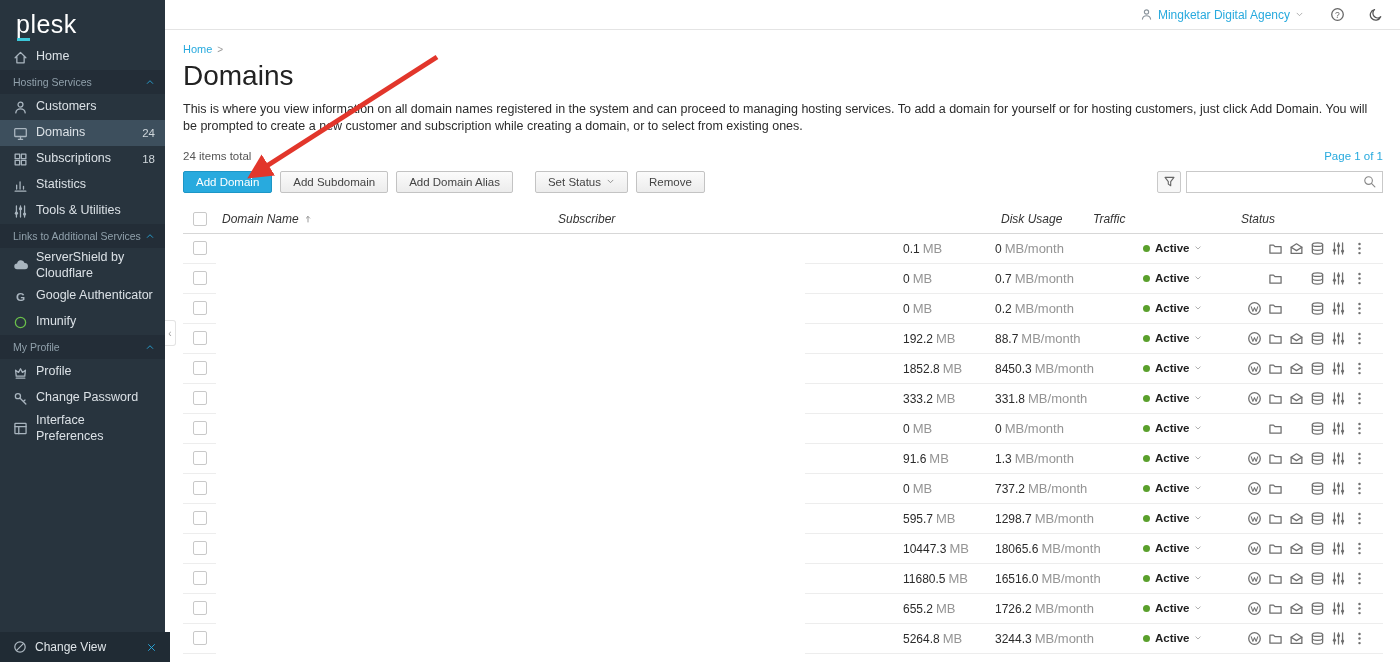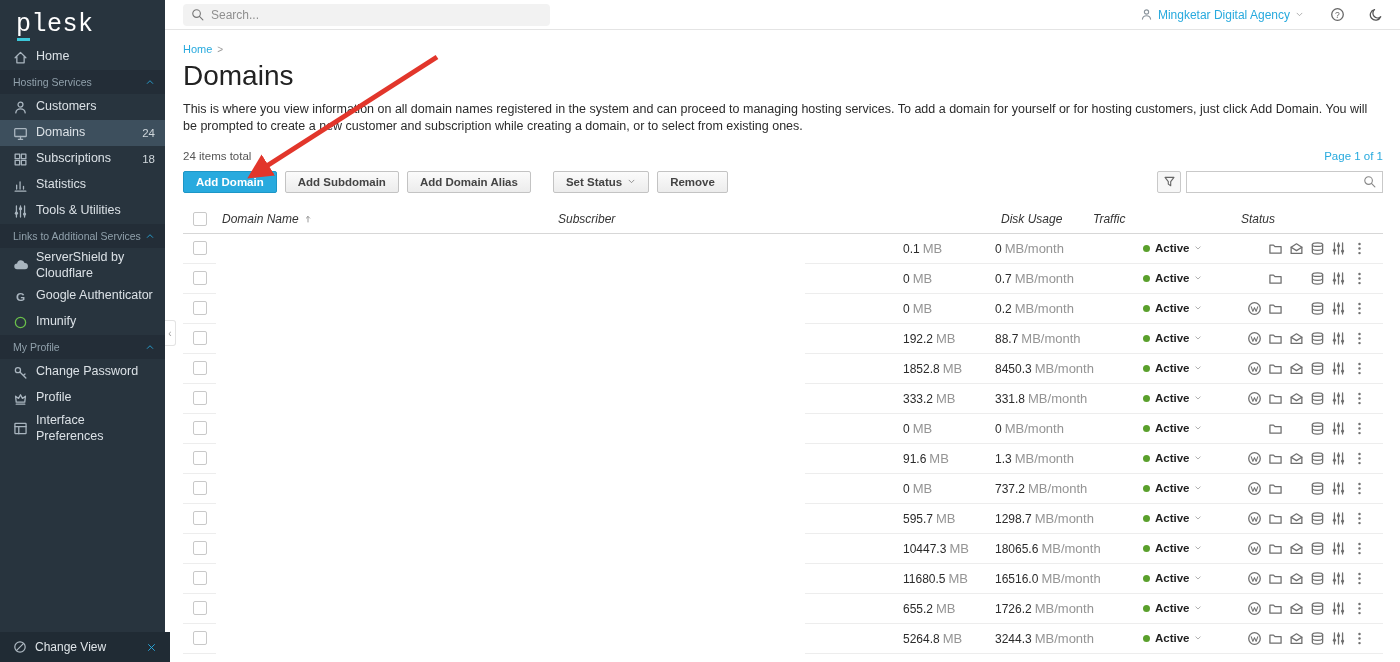--- a/index.html
+++ b/index.html
@@ -2,21 +2,21 @@
 <html style="--accent: #28aade; --sidebar-bg: #28343e; --sidebar-section-bg: #232d37; --sidebar-active-bg: #3d4f5d; --sidebar-muted: #90a0ab; --footer-bg: #202b34; --green: #5aa02c; --imunify-green: #6abf4b; --arrow: #e2362b; --logo-underline: #3cc7d9;"><head>
 <meta charset="utf-8">
 <style>
   * { box-sizing: border-box; margin: 0; padding: 0; }
   html,body { width:1400px; height:662px; }
   body { position:relative; font-family:"Liberation Sans",sans-serif; background:#fff; overflow:hidden; }
 
   
   .sidebar { position:absolute; left:0; top:0; width:165px; height:662px; background:var(--sidebar-bg); color:#dbe1e6; z-index:5; }
   .logo-wrap { position:relative; height:44px; padding:10px 0 0 16px; }
-  .logo-text { font-size:25px; color:#fff; letter-spacing:.5px; font-weight:400;font-family:Liberation Mono, monospace; }
+  .logo-text { font-size:25px; color:#fff; letter-spacing:.5px; font-weight:400; }
   .logo-underline { position:absolute; left:17px; top:38px; width:13px; height:3px; background:var(--logo-underline); }
   .side-item { min-height:26px; display:flex; align-items:center; padding:2px 10px 2px 13px; font-size:12.5px; cursor:pointer; color:#dbe1e6; }
   .side-item .i { width:15px; height:15px; margin-right:8px; color:#a9b5bf; flex:0 0 15px; }
   .side-item .lbl { line-height:1.25; }
   .side-item .count { margin-left:auto; font-size:11.5px; color:#cfd6db; }
   .side-item.active { background:var(--sidebar-active-bg); }
   .sec-header { height:24px; display:flex; align-items:center; padding:0 10px 0 13px; font-size:10.5px; color:var(--sidebar-muted); background:var(--sidebar-section-bg); }
   .sec-header .chev { margin-left:auto; width:10px; height:10px; color:var(--accent); }
   .sidebar-footer { position:absolute; bottom:0; left:0; width:170px; height:30px; background:var(--footer-bg); display:flex; align-items:center; padding:0 13px; font-size:12px; color:#dfe5e9; cursor:pointer; }
   .sidebar-footer .i { width:14px; height:14px; margin-right:8px; color:#aeb9c2; }
@@ -40,21 +40,21 @@
   
   .content { position:absolute; left:165px; top:30px; right:0; bottom:0; background:#fff; overflow:hidden; }
   .breadcrumb { margin:13px 17px 0 18px; font-size:11px; display:flex; align-items:center; }
   .crumb-home { color:var(--accent); cursor:pointer; }
   .crumb-sep { color:#999; margin-left:5px; font-size:10px; }
   .page-title { margin:5px 17px 0 18px; font-size:28px; font-weight:400; color:#222; }
   .page-desc { margin:9px 17px 0 18px; font-size:12.5px; color:#2b2b2b; line-height:1.35; }
   .meta-row { display:flex; justify-content:space-between; margin:15px 17px 0 18px; font-size:11.5px; color:#555; align-items:center; }
   .pagination { color:var(--accent); }
   .toolbar { display:flex; align-items:center; margin:9px 17px 0 18px; }
-  .btn { height:22px; padding:0 12px; font-size:11.5px; font-weight:700; color:#444; background:linear-gradient(#fbfbfb,#ececec); border:1px solid #c3c3c3; border-radius:2px; margin-right:8px; display:flex; align-items:center; cursor:pointer; }
+  .btn { height:22px; padding:0 12px; font-size:11.5px; font-weight:400; color:#444; background:linear-gradient(#fbfbfb,#ececec); border:1px solid #c3c3c3; border-radius:2px; margin-right:8px; display:flex; align-items:center; cursor:pointer; }
   .btn.primary { background:var(--accent); border-color:#1d96c6; color:#fff; }
   .btn.gap { margin-left:14px; }
   .btn .chev { width:9px; height:9px; margin-left:5px; color:#777; }
   .toolbar-right { margin-left:auto; display:flex; align-items:center; }
   .filter-btn { width:24px; height:22px; border:1px solid #c9c9c9; background:#f7f7f7; border-radius:2px; display:flex; align-items:center; justify-content:center; color:#666; margin-right:5px; cursor:pointer; }
   .filter-btn .i { width:13px; height:13px; }
   .table-search { width:197px; height:22px; border:1px solid #c9c9c9; display:flex; align-items:center; padding:0 6px; background:#fff; }
   .table-search input { flex:1; border:none; outline:none; font-size:12px; font-family:inherit; min-width:0; }
   .table-search .i { width:13px; height:13px; color:#888; }
 
@@ -200,34 +200,34 @@
         <span>My Profile</span>
         <span class="chev">
           <svg viewBox="0 0 14 14" fill="none" stroke="currentColor" stroke-width="1.2" stroke-linecap="round" stroke-linejoin="round">
             <path d="M3.2 9 7 5.2 10.8 9"></path>
           </svg>
         </span>
       </div>
       <div class="side-item">
         <span class="i">
           <svg viewBox="0 0 14 14" fill="none" stroke="currentColor" stroke-width="1.2" stroke-linecap="round" stroke-linejoin="round">
+            <path d="M3 10.4 2.4 4.8 5.2 6.9 7 3.5l1.8 3.4 2.8-2.1-.6 5.6z"></path>
+            <path d="M3 12.3h8"></path>
+          </svg>
+        </span>
+        <span class="lbl">Profile</span>
+      </div>
+      <div class="side-item">
+        <span class="i">
+          <svg viewBox="0 0 14 14" fill="none" stroke="currentColor" stroke-width="1.2" stroke-linecap="round" stroke-linejoin="round">
             <circle cx="4.6" cy="4.8" r="2.4"></circle>
             <path d="M6.4 6.6 12 12.2M9.7 9.9l1.5-1.5"></path>
           </svg>
         </span>
         <span class="lbl">Change Password</span>
-      </div>
-      <div class="side-item">
-        <span class="i">
-          <svg viewBox="0 0 14 14" fill="none" stroke="currentColor" stroke-width="1.2" stroke-linecap="round" stroke-linejoin="round">
-            <path d="M3 10.4 2.4 4.8 5.2 6.9 7 3.5l1.8 3.4 2.8-2.1-.6 5.6z"></path>
-            <path d="M3 12.3h8"></path>
-          </svg>
-        </span>
-        <span class="lbl">Profile</span>
       </div>
       <div class="side-item">
         <span class="i">
           <svg viewBox="0 0 14 14" fill="none" stroke="currentColor" stroke-width="1.2" stroke-linecap="round" stroke-linejoin="round">
             <rect x="1.8" y="2.2" width="10.4" height="9.6" rx=".5"></rect>
             <path d="M1.8 5.2h10.4M5.4 5.2v6.6"></path>
           </svg>
         </span>
         <span class="lbl">Interface Preferences</span>
       </div>
@@ -245,29 +245,20 @@
           <path d="M3.2 3.2l7.6 7.6M10.8 3.2l-7.6 7.6"></path>
         </svg>
       </span>
   </div>
 </div>
 <div class="collapse-tab">
   <span>‹</span>
 </div>
 
 <div class="topbar">
-  <div class="topbar-search">
-    <span class="i">
-        <svg viewBox="0 0 14 14" fill="none" stroke="currentColor" stroke-width="1.2" stroke-linecap="round" stroke-linejoin="round">
-          <circle cx="6" cy="6" r="4.1"></circle>
-          <path d="M9.1 9.1 12.8 12.8"></path>
-        </svg>
-      </span>
-    <input type="text" placeholder="Search..." style="">
-  </div>
   <div class="topbar-right">
     <div class="user-btn">
       <span class="i">
           <svg viewBox="0 0 14 14" fill="none" stroke="currentColor" stroke-width="1.2" stroke-linecap="round" stroke-linejoin="round">
             <circle cx="7" cy="4.3" r="2.3"></circle>
             <path d="M2.6 12c.3-2.5 2.1-3.7 4.4-3.7s4.1 1.2 4.4 3.7"></path>
           </svg>
         </span>
       <span class="user-name">Mingketar Digital Agency</span>
       <span class="user-chev">

